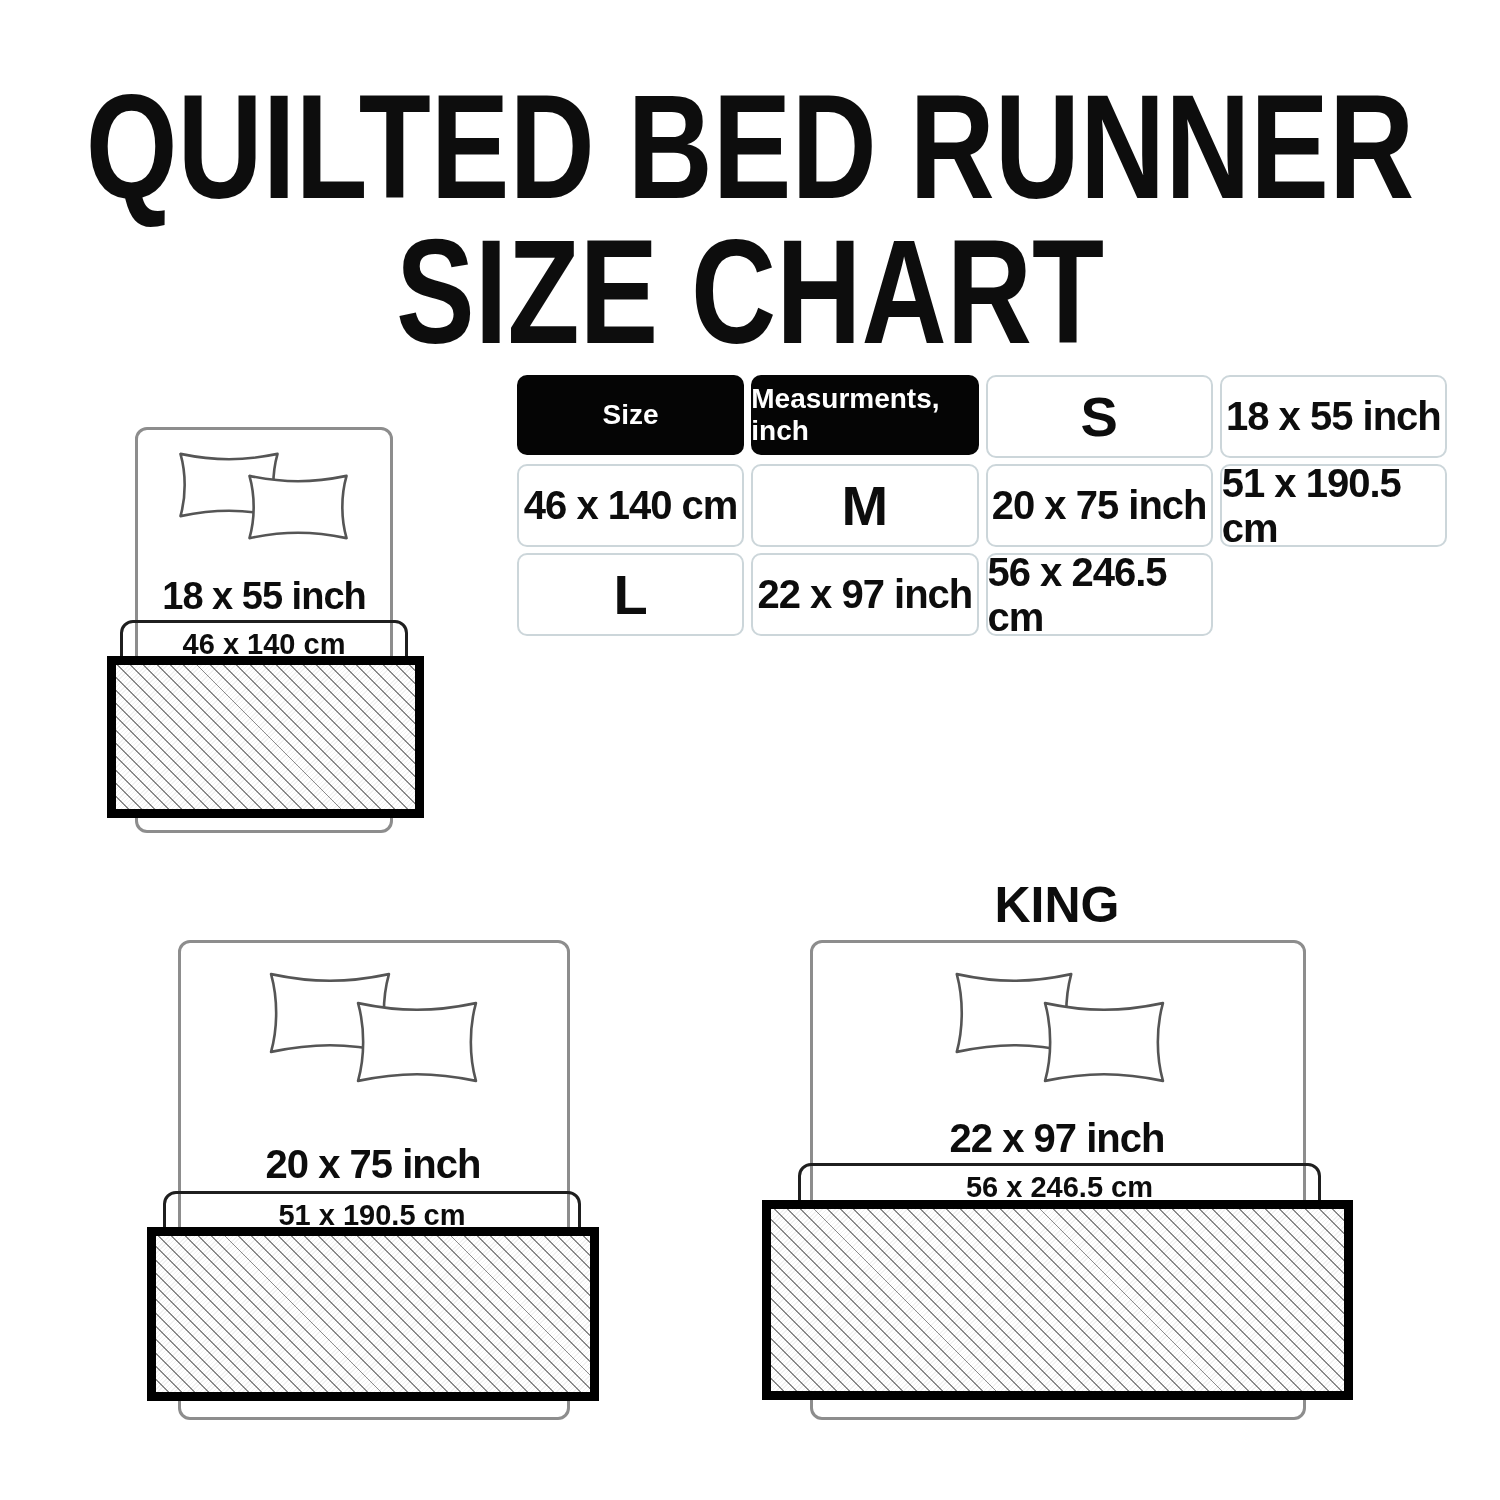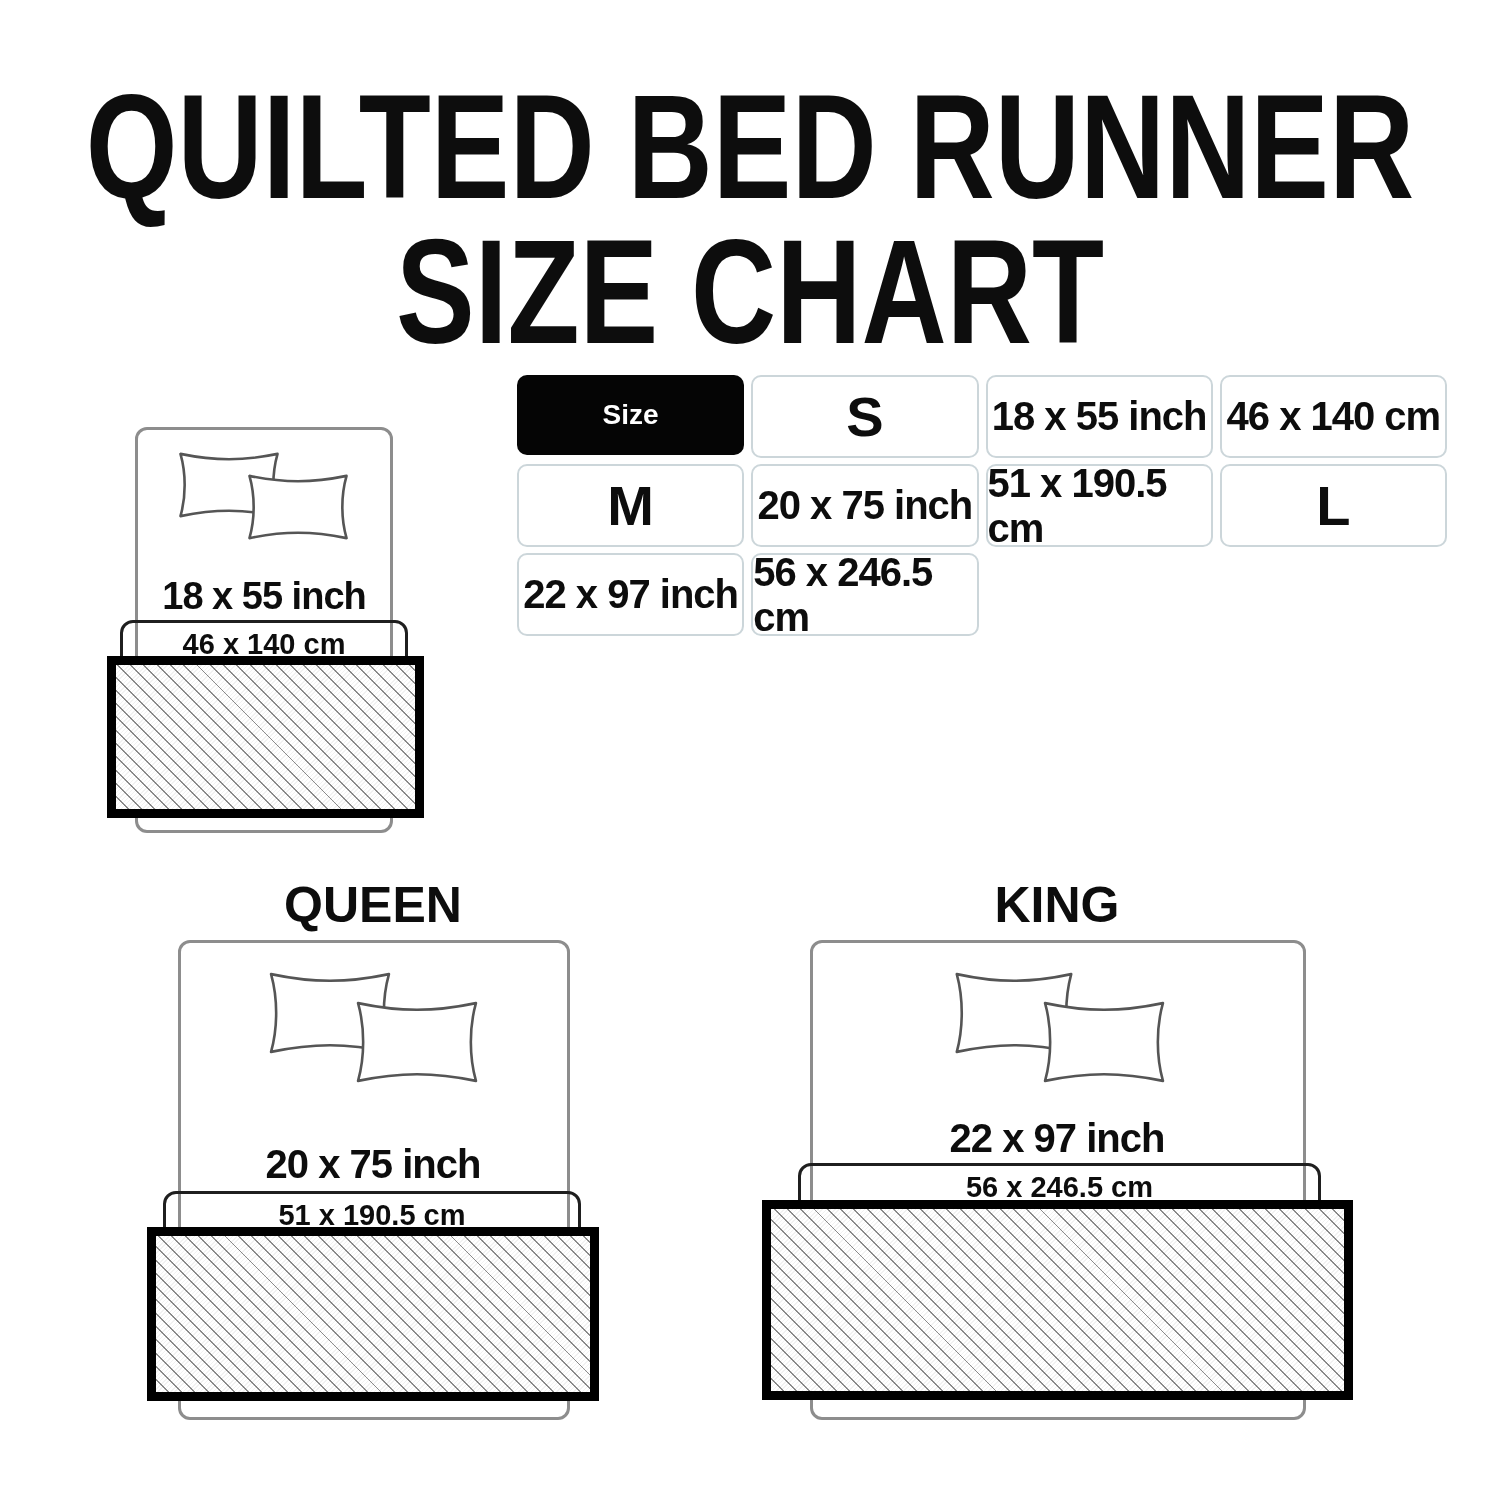--- a/index.html
+++ b/index.html
@@ -101,20 +101,21 @@
     </defs>
   </svg>
 
   <div class="main-title">
     <div>QUILTED BED RUNNER</div>
     <div>SIZE CHART</div>
   </div>
 
   <div class="size-table">
     <div class="th">Size</div>
+    <div class="th">Measurments, inch</div>
 
     <div class="td size-cell">S</div>
     <div class="td meas-cell">18 x 55 inch</div>
     <div class="td meas-cell">46 x 140 cm</div>
 
     <div class="td size-cell">M</div>
     <div class="td meas-cell">20 x 75 inch</div>
     <div class="td meas-cell">51 x 190.5 cm</div>
 
     <div class="td size-cell">L</div>
@@ -128,21 +129,20 @@
     </svg>
   <svg class="pillow d1-p2" viewBox="0 0 120 90" preserveAspectRatio="none">
       <use href="#pillow-shape"></use>
     </svg>
   <div class="inch-label d1-inch">18 x 55 inch</div>
   <div class="cm-box d1-cm">
     <span>46 x 140 cm</span>
   </div>
   <div class="runner d1-runner"></div>
 
-  <div class="diagram-title d2-title">QUEEN</div>
   <div class="bed d2-bed"></div>
   <svg class="pillow d2-p1" viewBox="0 0 120 90" preserveAspectRatio="none">
       <use href="#pillow-shape"></use>
     </svg>
   <svg class="pillow d2-p2" viewBox="0 0 120 90" preserveAspectRatio="none">
       <use href="#pillow-shape"></use>
     </svg>
   <div class="inch-label d2-inch">20 x 75 inch</div>
   <div class="cm-box d2-cm">
     <span>51 x 190.5 cm</span>

